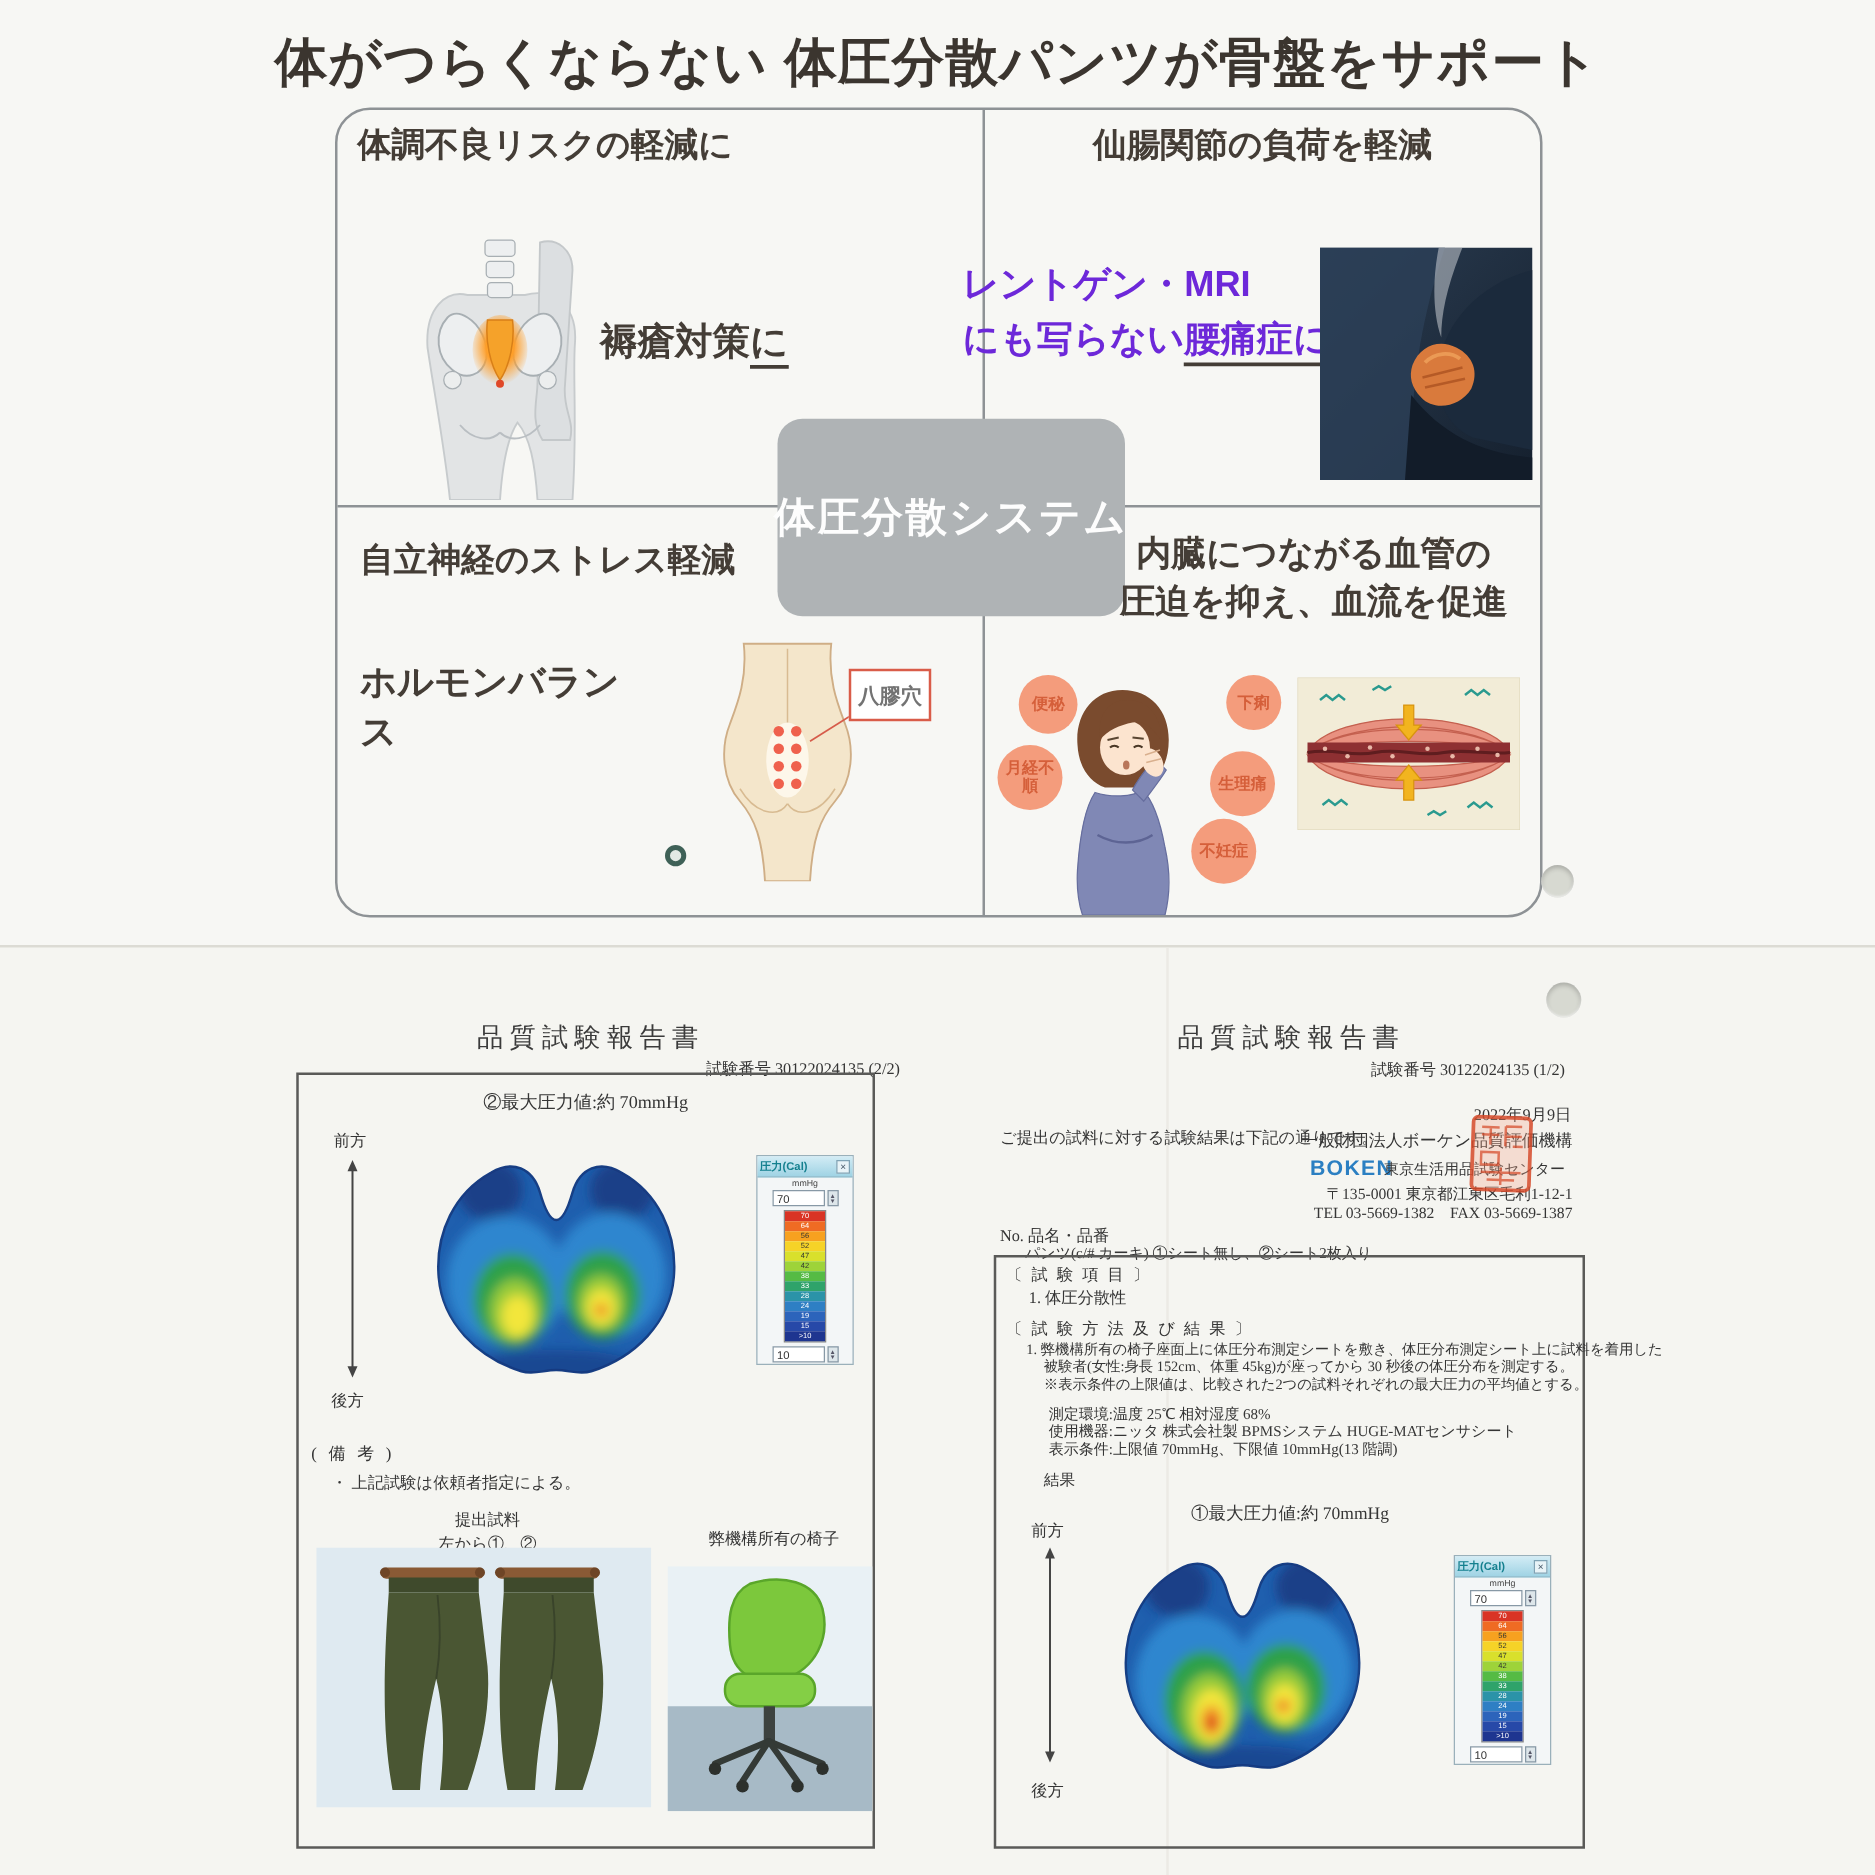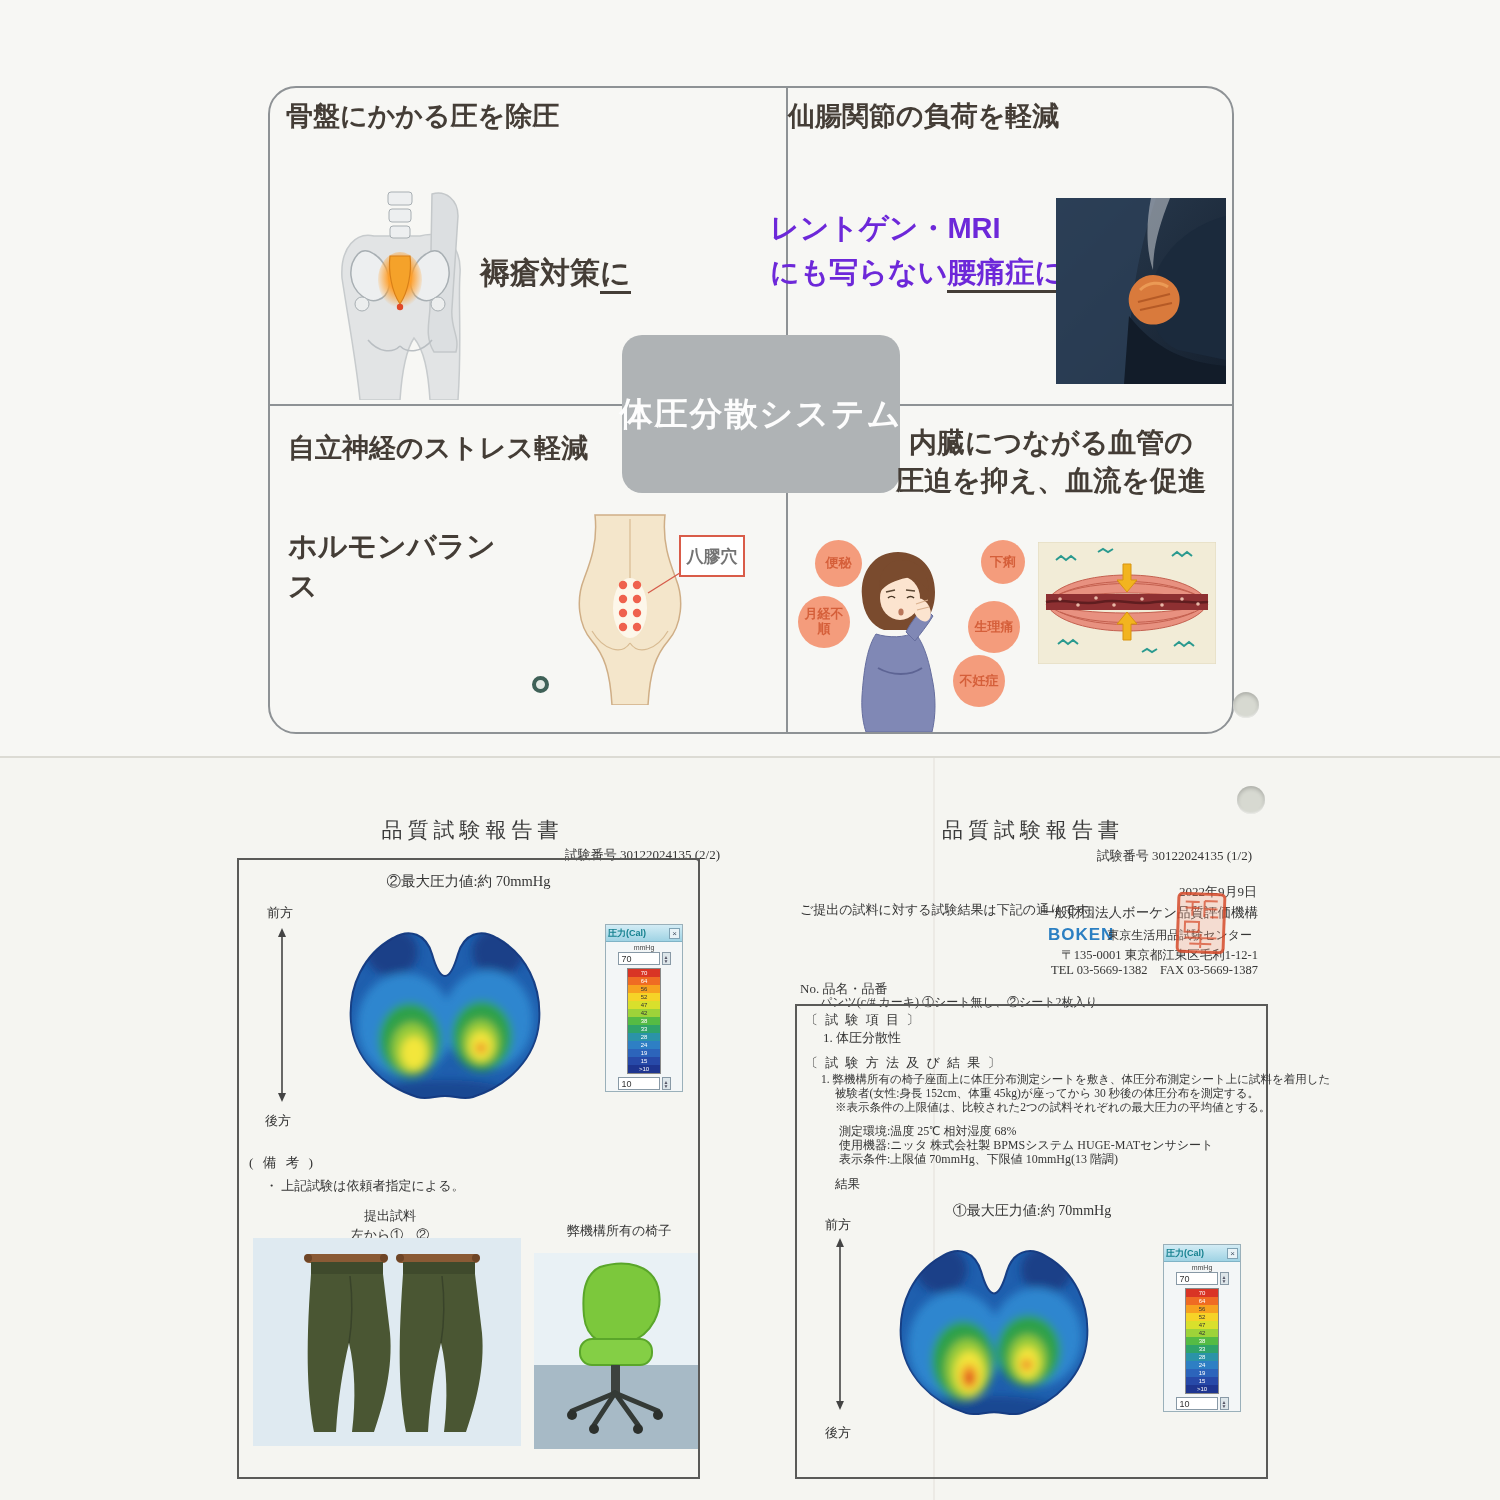--- a/index.html
+++ b/index.html
@@ -69,26 +69,27 @@
 </style>
 </head>
 <body>
 
 <div id="canvas">
 
   <div class="abs bottom-tint"></div>
   <div class="abs seam-h"></div>
   <div class="abs seam-v"></div>
 
+  <div class="abs main-title">体がつらくならない 体圧分散パンツが骨盤をサポート</div>
 
   <div class="abs panel">
     <div class="abs div-v"></div>
     <div class="abs div-h"></div>
 
-    <div class="abs q-head" style="left:16px;top:10px;">骨盤にかかる圧を除圧</div>
+    <div class="abs q-head" style="left:16px;top:10px;">体調不良リスクの軽減に</div>
     <svg class="abs" style="left:42px;top:100px;" width="170" height="212" viewBox="0 0 170 212">
       <defs>
         <radialGradient id="skGlow" cx="50%" cy="45%" r="55%">
           <stop offset="0%" stop-color="#ffd84d"></stop>
             <stop offset="45%" stop-color="#ff9e28"></stop>
           <stop offset="100%" stop-color="#ff9e28" stop-opacity="0"></stop>
         </radialGradient>
       </defs>
       <path d="M30,90 C28,58 45,44 62,48 L108,48 C130,42 150,56 148,86 C146,112 150,152 146,212 L118,212 C116,182 112,162 102,150 C94,162 90,182 88,212 L48,212 C44,172 36,130 30,90 Z" fill="#e2e4e5" stroke="#c7cbcd" stroke-width="1.5"></path>
       <path d="M120,6 C134,2 146,12 146,28 L140,120 C138,140 148,148 144,164 L122,164 C112,148 118,132 118,118 Z" fill="#dcdfe1" stroke="#c4c8ca" stroke-width="1.5"></path>
@@ -102,21 +103,21 @@
       <circle cx="88" cy="119" r="3.2" fill="#e04828"></circle>
       <circle cx="50" cy="116" r="7" fill="#eceeee" stroke="#a8afb3"></circle>
       <circle cx="126" cy="116" r="7" fill="#eceeee" stroke="#a8afb3"></circle>
       <path d="M56,152 C66,164 80,166 88,158" fill="none" stroke="#b9bec2" stroke-width="1.5"></path>
       <path d="M120,152 C110,164 96,166 88,158" fill="none" stroke="#b9bec2" stroke-width="1.5"></path>
     </svg>
     <div class="abs big-cap" style="left:210px;top:165px;">
       <span>褥瘡対策</span><span class="u">に</span>
     </div>
 
-    <div class="abs q-head" style="left:518px;right:0;top:10px;text-align:left;">仙腸関節の負荷を軽減</div>
+    <div class="abs q-head" style="left:518px;right:0;top:10px;text-align:center;">仙腸関節の負荷を軽減</div>
     <div class="abs q2-lines" style="left:500px;top:118px;">
       <div>レントゲン・MRI</div>
       <div><span>にも写らない</span><span class="u">腰痛症に</span></div>
     </div>
     <svg class="abs" style="left:786px;top:110px;" width="170" height="186" viewBox="0 0 170 186">
       <defs>
           <linearGradient id="bpBG" x1="0" y1="0" x2="1" y2="1">
         <stop offset="0%" stop-color="#2b3d52"></stop>
             <stop offset="100%" stop-color="#15202e"></stop>
       </linearGradient>

